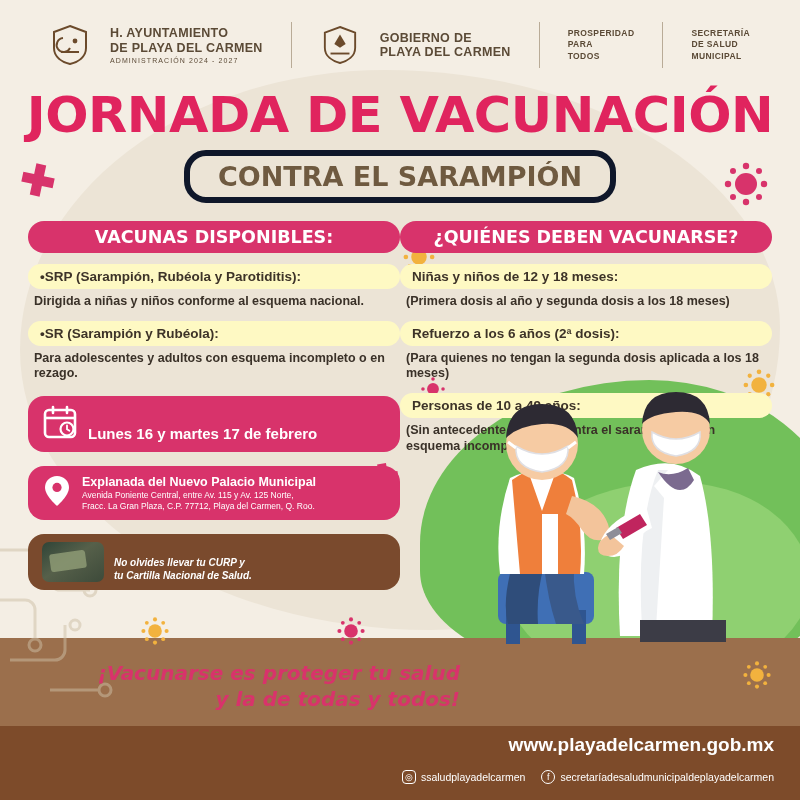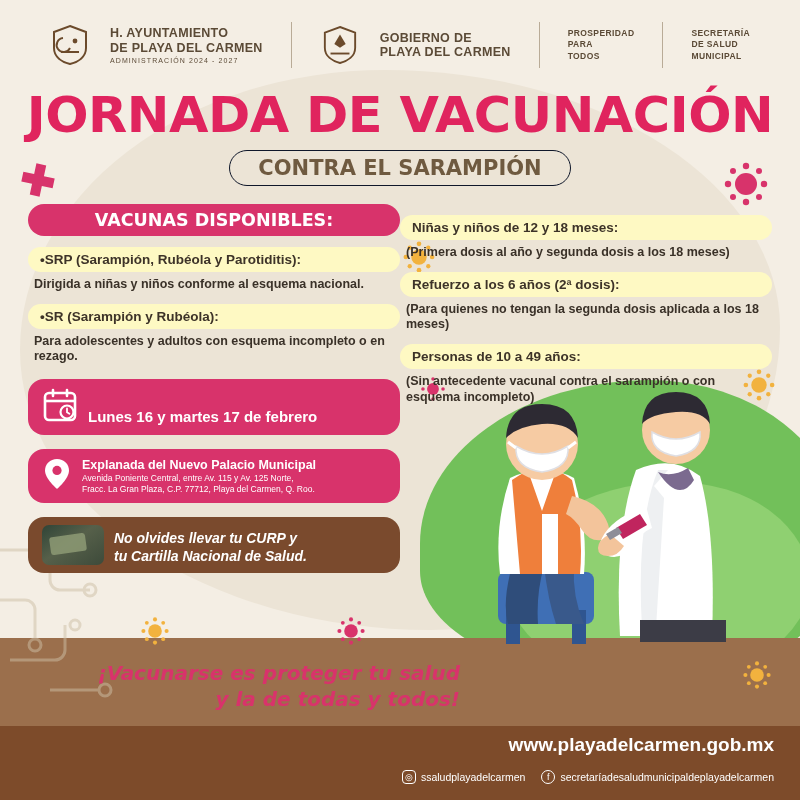--- a/index.html
+++ b/index.html
@@ -70,24 +70,24 @@
     color:#e0245e;
     font-family:"DejaVu Sans", sans-serif;
     -webkit-text-stroke: 0px;
     transform: scaleX(1.02);
   }
   .subtitle-wrap {
     position:relative; z-index:5;
     display:flex; justify-content:center; margin-top:6px;
   }
   .subtitle {
-    border:1px solid #0f172a;
+    border:6px solid #0f172a;
     border-radius:22px;
     padding:5px 28px;
-    font-size:21px; font-weight:bold;
+    font-size:27px; font-weight:bold;
     color:#6f5a40;
     font-family:"DejaVu Sans", sans-serif;
     letter-spacing:0px;
   }
 
   .columns {
     position:relative; z-index:5;
     display:flex; padding: 18px 28px 0 28px;
   }
   .col { width:50%; }
@@ -122,21 +122,21 @@
   .info-card .txt-c { font-size:8.5px; line-height:1.3; }
   .photo-thumb {
     width:62px; height:40px; border-radius:7px;
     background:linear-gradient(145deg,#2f4437,#56604a 45%,#3d4a3a);
     flex:0 0 auto; position:relative; overflow:hidden;
   }
   .photo-thumb::after{
     content:""; position:absolute; left:8px; top:10px; width:36px; height:18px;
     background:#8d9a74; border-radius:3px; transform:rotate(-8deg); opacity:.85;
   }
-  .italic-b { font-style:italic; font-weight:bold; font-size:14px; line-height:1.3; color:#fff; }
+  .italic-b { font-style:italic; font-weight:bold; font-size:10px; line-height:1.3; color:#fff; }
 
   .slogan {
     position:absolute; z-index:6; left:60px; top:660px; width:400px;
     text-align:right; color:#d8336b; font-weight:bold; font-style:italic;
     font-size:20px; line-height:1.3;
     font-family:"DejaVu Sans", sans-serif;
   }
 
   .footer-url {
     position:absolute; z-index:7; right:26px; bottom:44px;
@@ -364,20 +364,21 @@
       <div class="info-card dark">
         <div class="photo-thumb"></div>
         <div>
           <div class="italic-b">No olvides llevar tu CURP y</div>
           <div class="italic-b">tu Cartilla Nacional de Salud.</div>
         </div>
       </div>
     </div>
 
     <div class="col">
+      <div class="sec-head pink2">¿QUIÉNES DEBEN VACUNARSE?</div>
 
       <div class="pill">Niñas y niños de 12 y 18 meses:</div>
       <div class="note">(Primera dosis al año y segunda dosis a los 18 meses)</div>
 
       <div class="pill">Refuerzo a los 6 años (2ª dosis):</div>
       <div class="note">(Para quienes no tengan la segunda dosis aplicada a los 18 meses)</div>
 
       <div class="pill">Personas de 10 a 49 años:</div>
       <div class="note">(Sin antecedente vacunal contra el sarampión o con esquema incompleto)</div>
     </div>

